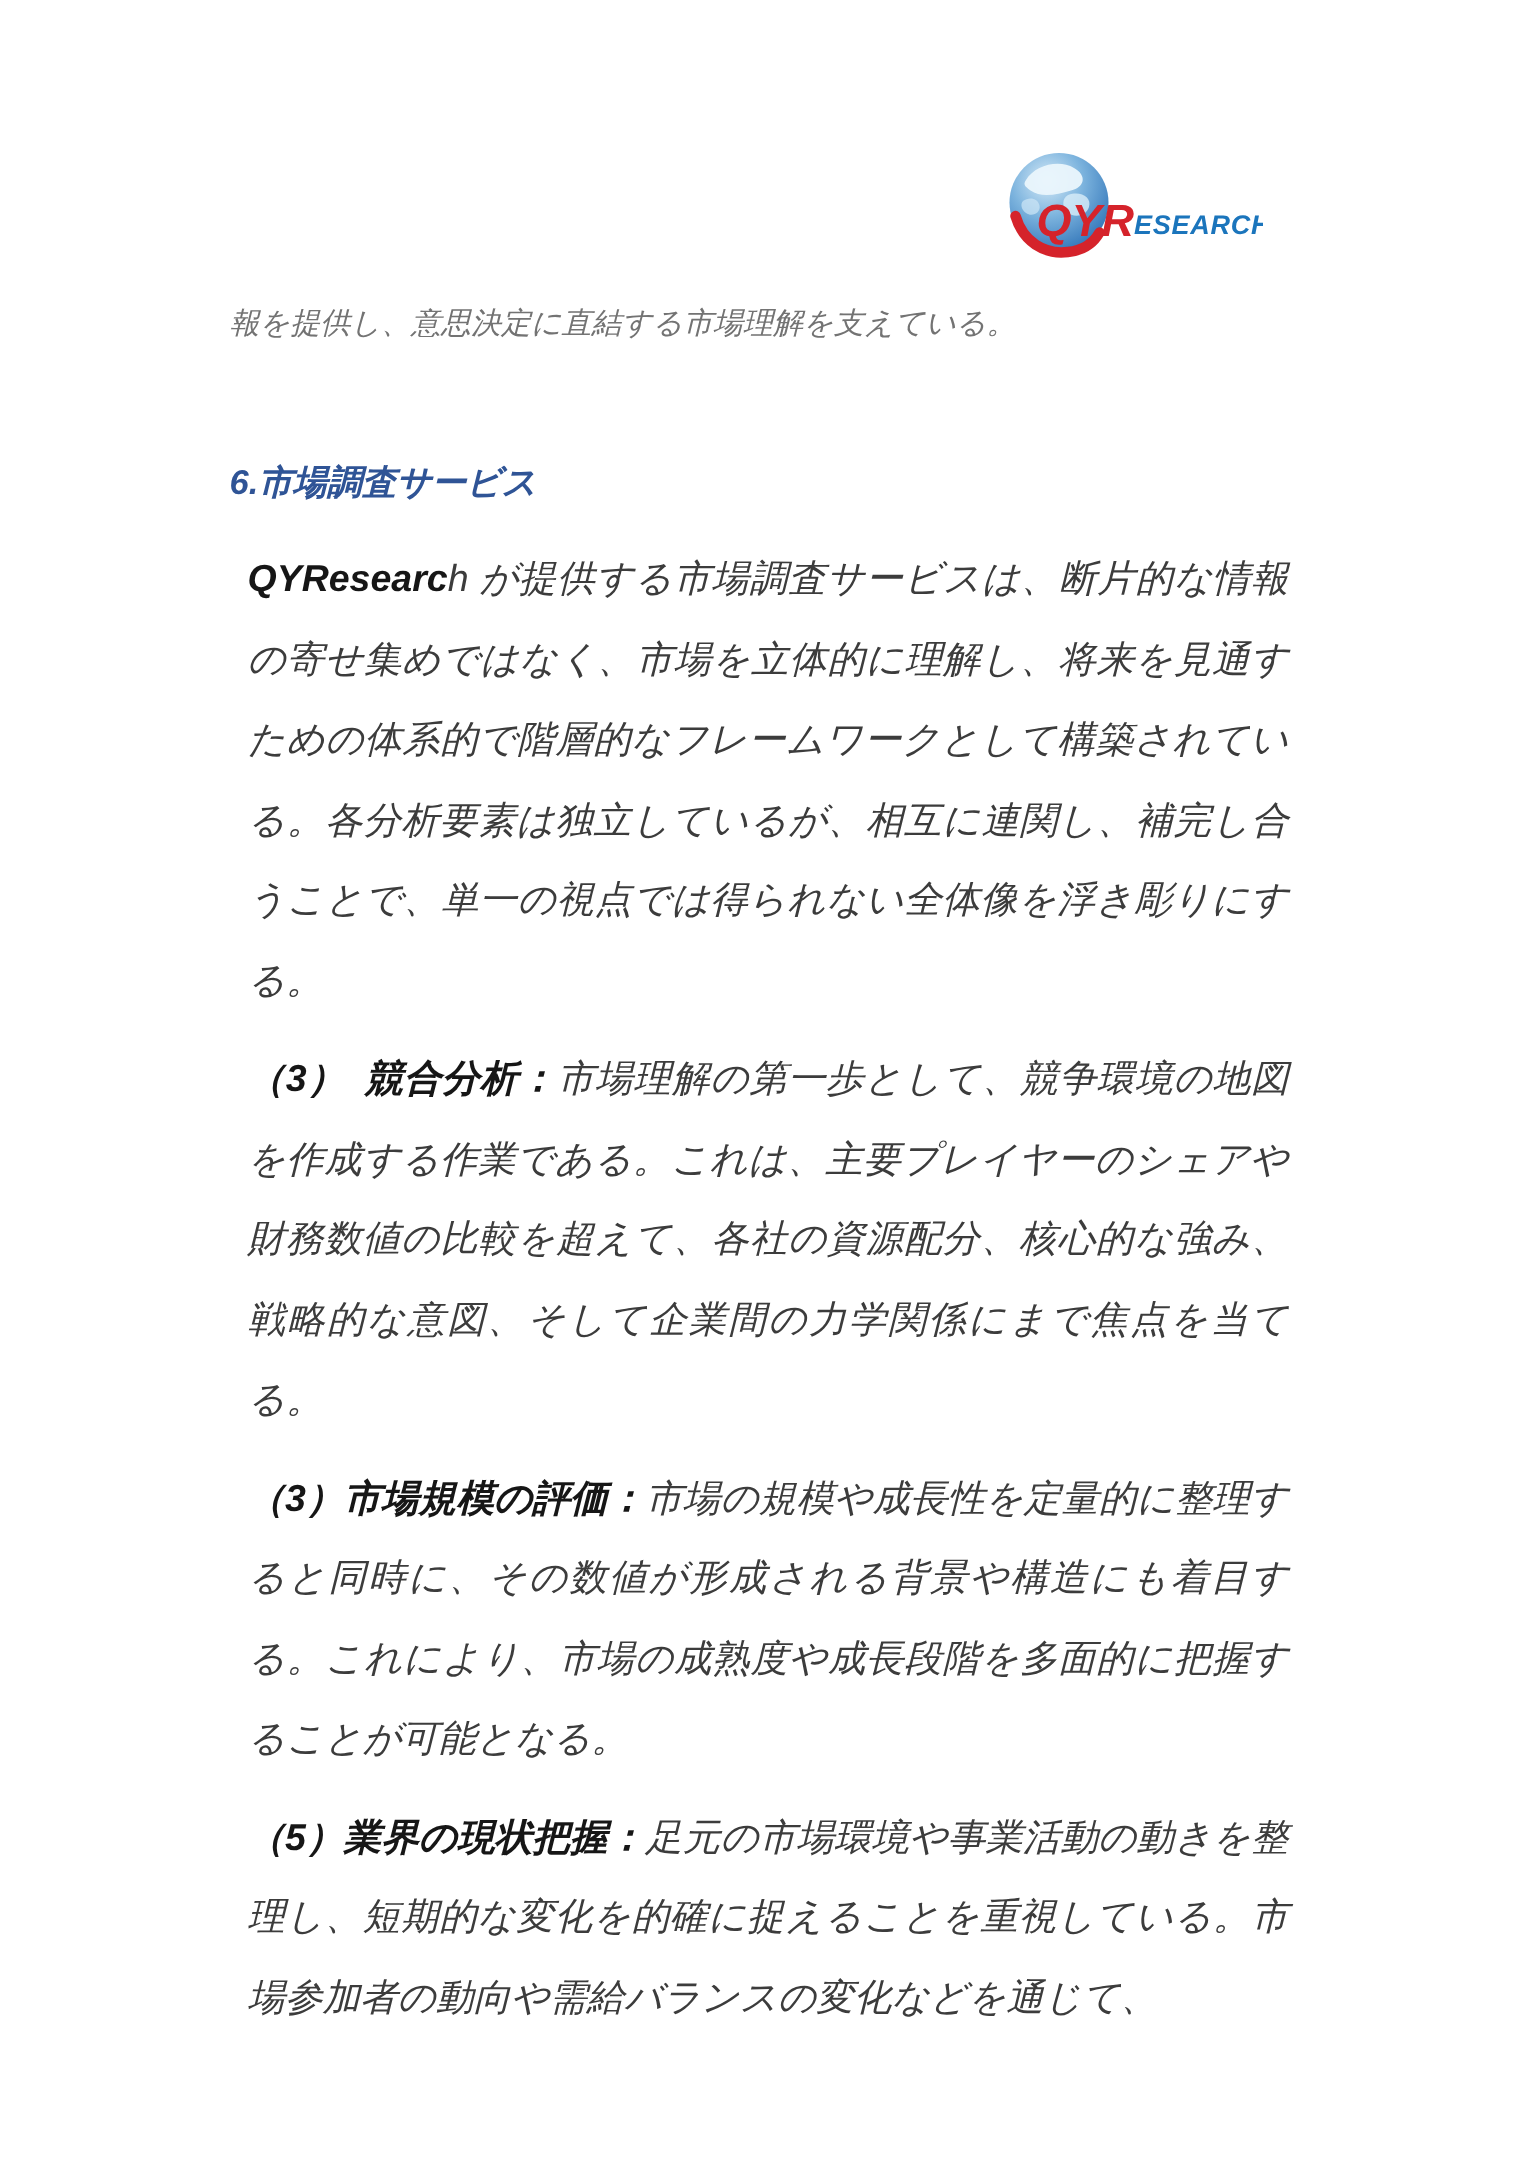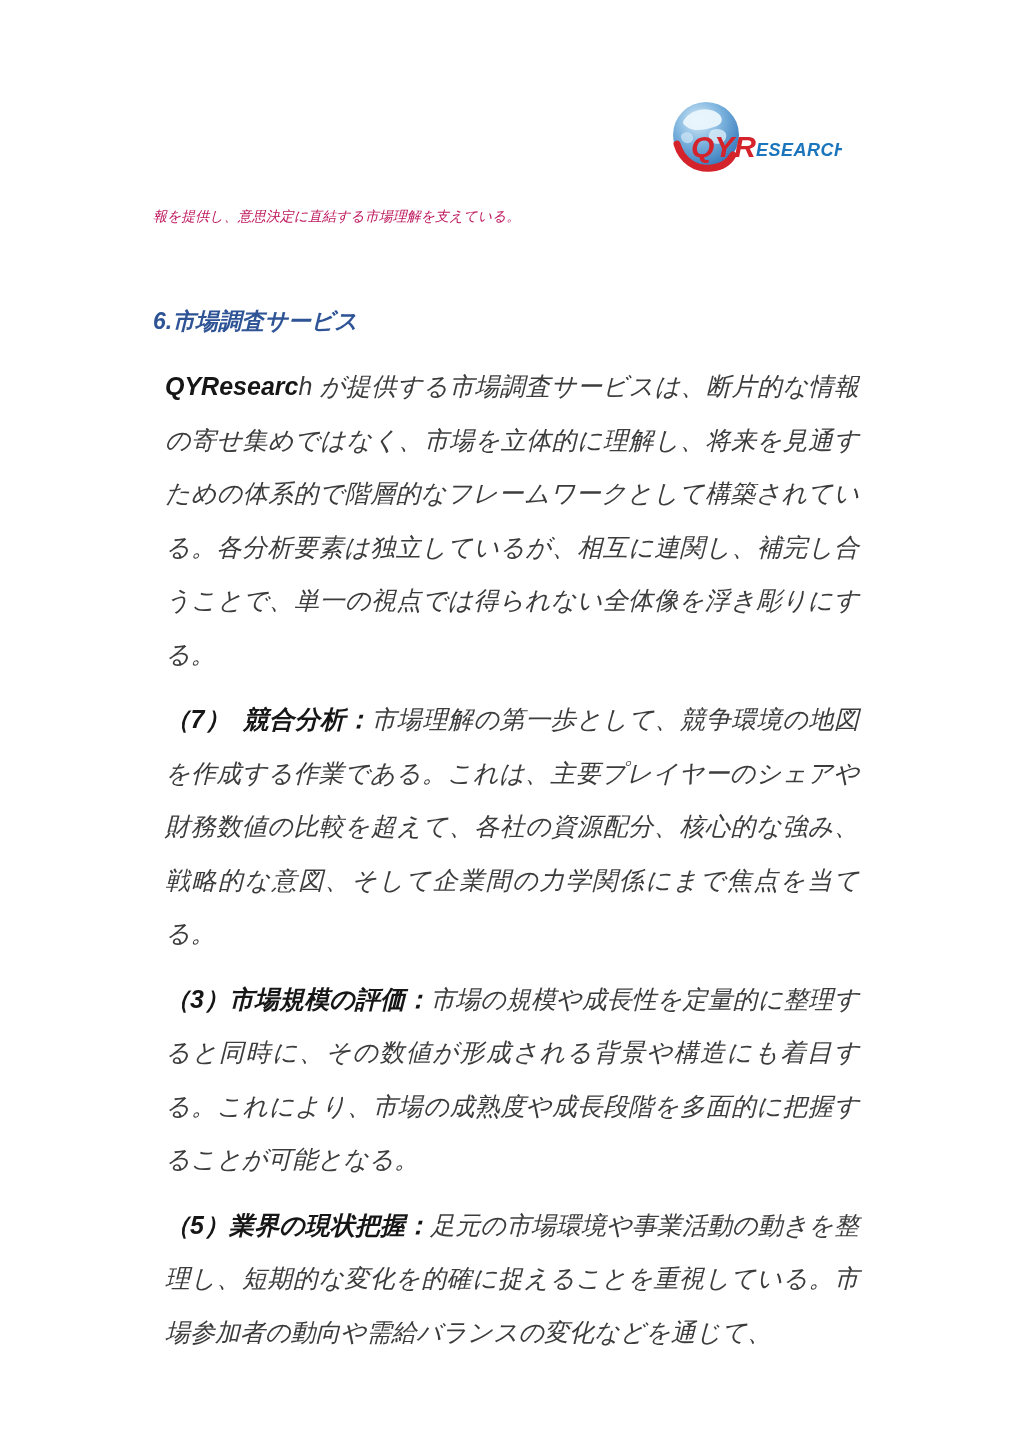--- a/index.html
+++ b/index.html
@@ -29,23 +29,23 @@
 
   
   .content {
     position: absolute;
     left: 153px;
     top: 190px;
     width: 718px;
   }
   .intro-line {
     margin: 0;
-    font-size: 14px;
+    font-size: 20px;
     line-height: 53px;
-    color: #be185d;
+    color: #737373;
     text-align: justify;
   }
   .section-heading {
     margin: 52px 0 0 0;
     font-size: 23px;
     line-height: 53px;
     font-weight: bold;
     color: #2f5496;
   }
   .paragraphs { margin-top: 4px; }
@@ -88,19 +88,19 @@
       <text x="21" y="59" font-family="Liberation Sans, DejaVu Sans, sans-serif" font-size="30" font-weight="bold" fill="#d5232b">QYR</text>
       <text x="86" y="58" font-family="Liberation Sans, DejaVu Sans, sans-serif" font-size="18" font-weight="bold" fill="#1b75bc" letter-spacing="0.5">ESEARCH</text>
     </svg>
   </div>
 
   <div class="content">
     <p class="intro-line">報を提供し、意思決定に直結する市場理解を支えている。</p>
     <h2 class="section-heading">6.市場調査サービス</h2>
     <div class="paragraphs" id="paragraphs">
         <p class="para"><span class="lead">QYResearc</span><span>h が提供する市場調査サービスは、断片的な情報の寄せ集めではなく、市場を立体的に理解し、将来を見通すための体系的で階層的なフレームワークとして構築されている。各分析要素は独立しているが、相互に連関し、補完し合うことで、単一の視点では得られない全体像を浮き彫りにする。</span></p>
-        <p class="para"><span class="lead">（7） 競合分析：</span><span>市場理解の第一歩として、競争環境の地図を作成する作業である。これは、主要プレイヤーのシェアや財務数値の比較を超えて、各社の資源配分、核心的な強み、戦略的な意図、そして企業間の力学関係にまで焦点を当てる。</span></p>
+        <p class="para"><span class="lead">（3） 競合分析：</span><span>市場理解の第一歩として、競争環境の地図を作成する作業である。これは、主要プレイヤーのシェアや財務数値の比較を超えて、各社の資源配分、核心的な強み、戦略的な意図、そして企業間の力学関係にまで焦点を当てる。</span></p>
         <p class="para"><span class="lead">（3）市場規模の評価：</span><span>市場の規模や成長性を定量的に整理すると同時に、その数値が形成される背景や構造にも着目する。これにより、市場の成熟度や成長段階を多面的に把握することが可能となる。</span></p>
         <p class="para"><span class="lead">（5）業界の現状把握：</span><span>足元の市場環境や事業活動の動きを整理し、短期的な変化を的確に捉えることを重視している。市場参加者の動向や需給バランスの変化などを通じて、</span></p>
       </div>
   </div>
 
 </div>
 
 </body></html>

